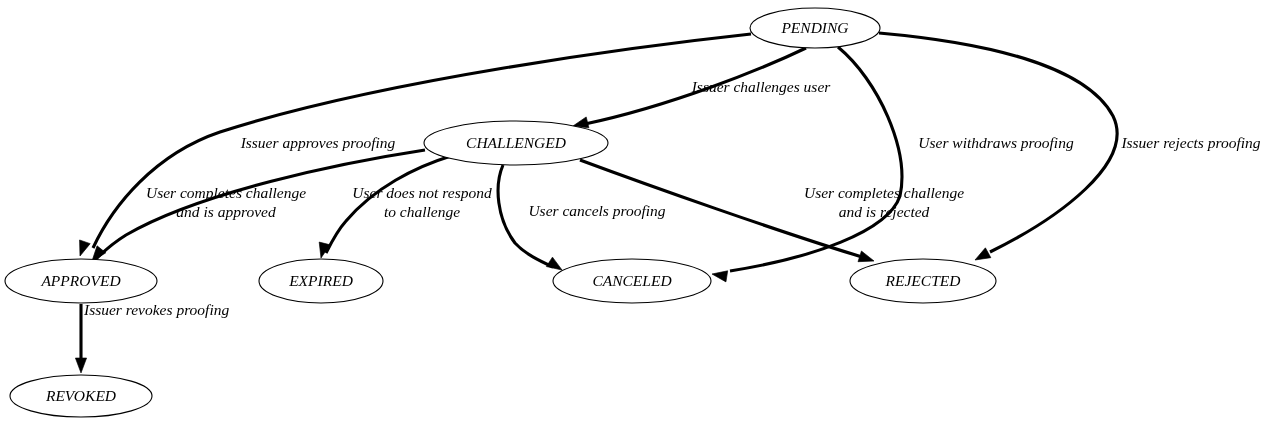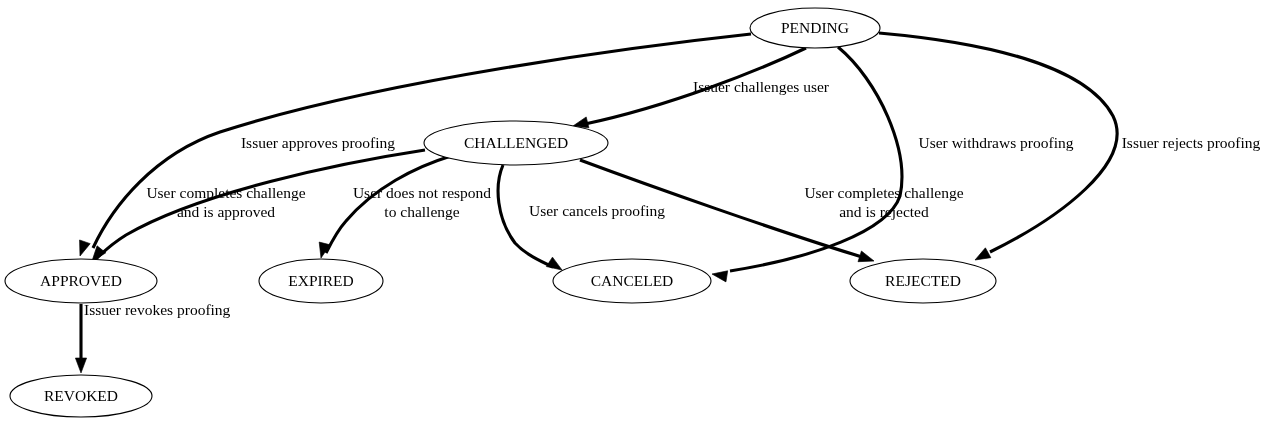--- a/index.html
+++ b/index.html
@@ -12,20 +12,21 @@
     width: 1278px;
     height: 427px;
     overflow: hidden;
     font-family: "Liberation Serif", "DejaVu Serif", serif;
   }
   #graph-root {
     position: relative;
     width: 1278px;
     height: 427px;
     background: #ffffff;
+    font-style: italic;
   }
   svg#graph-canvas {
     position: absolute;
     top: 0;
     left: 0;
     width: 1278px;
     height: 427px;
     display: block;
   }
   .node-ellipse {

